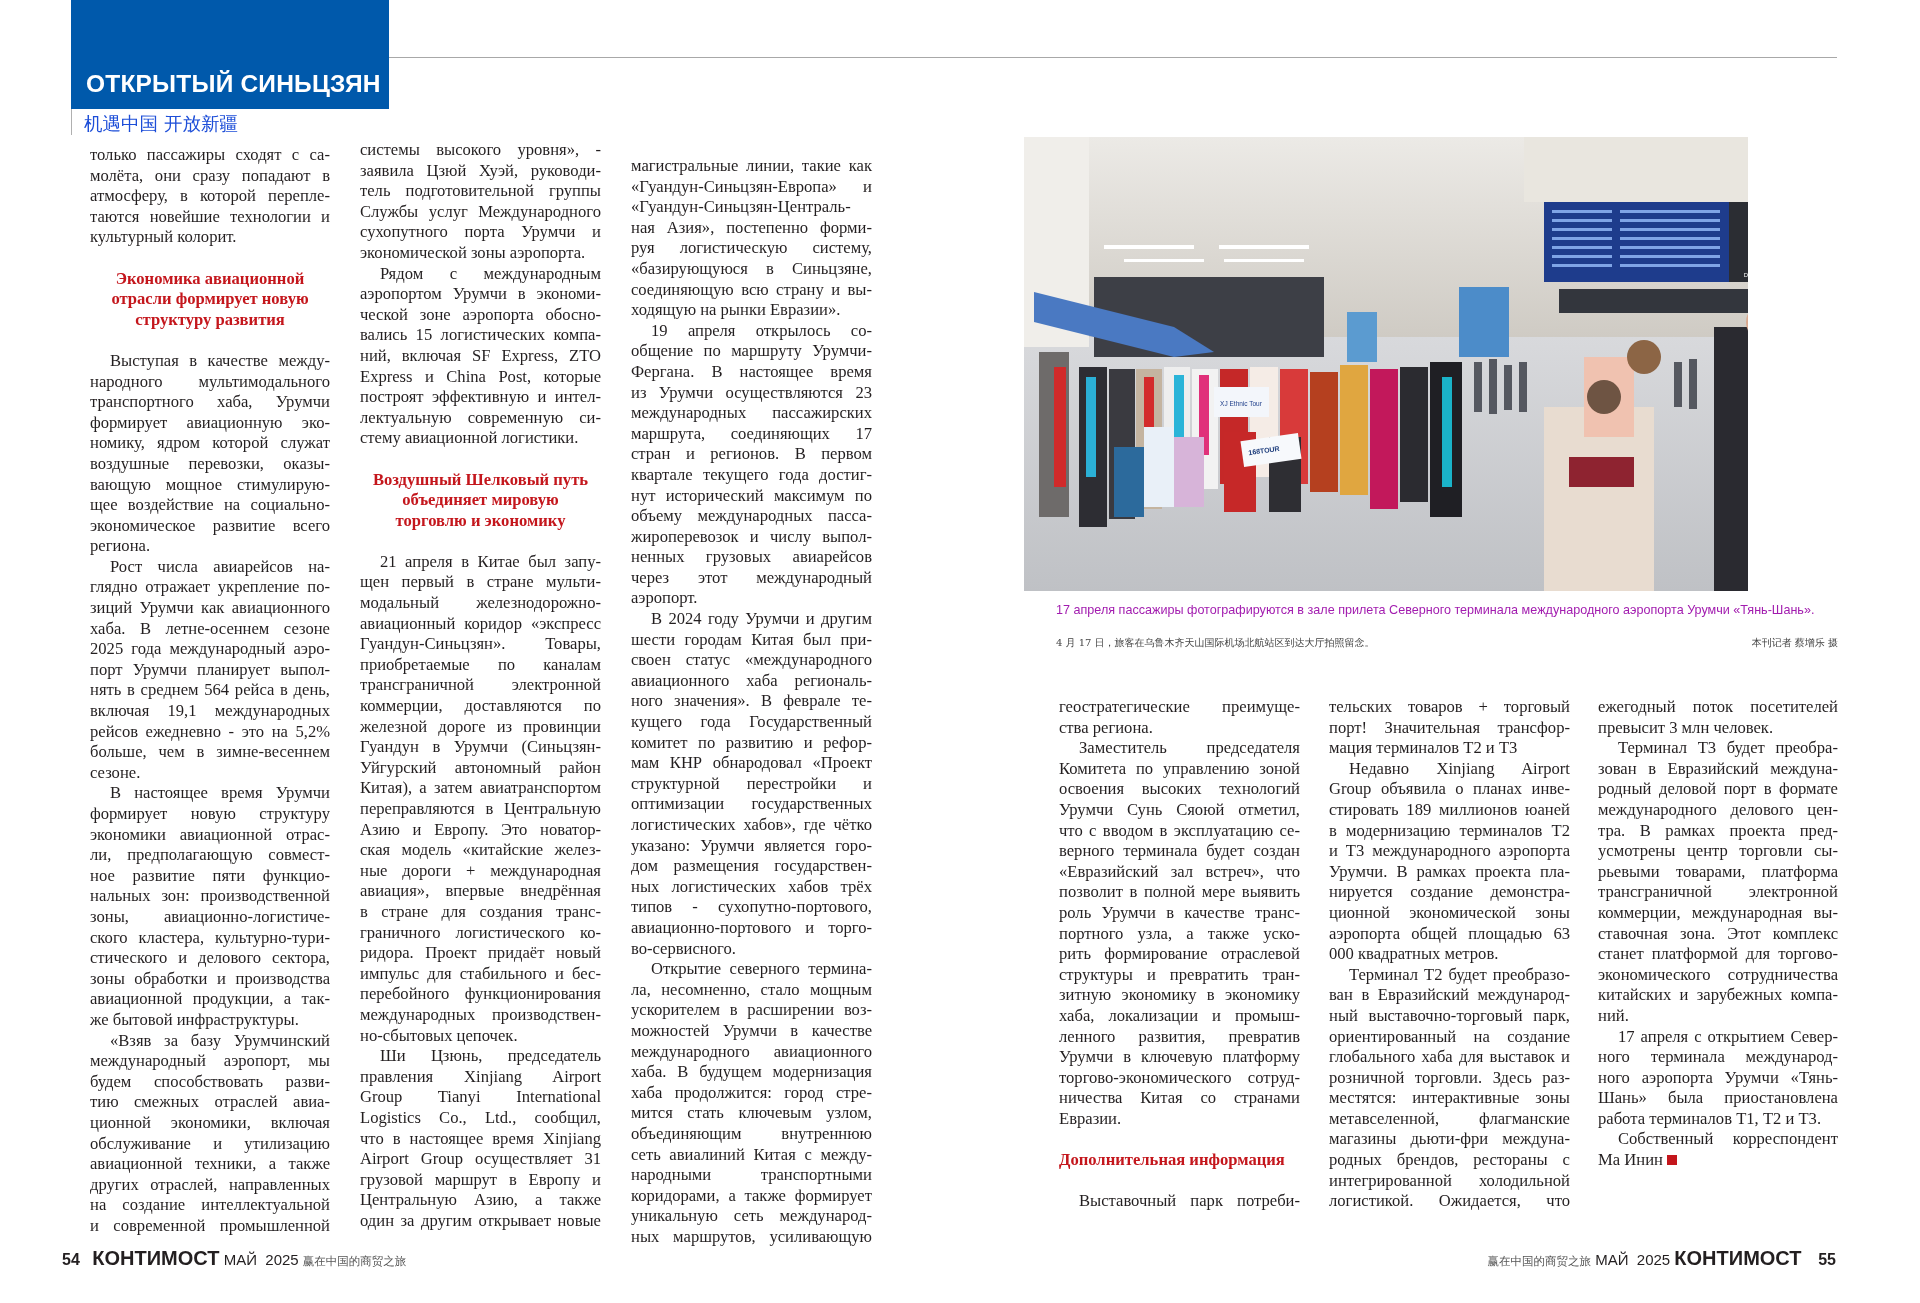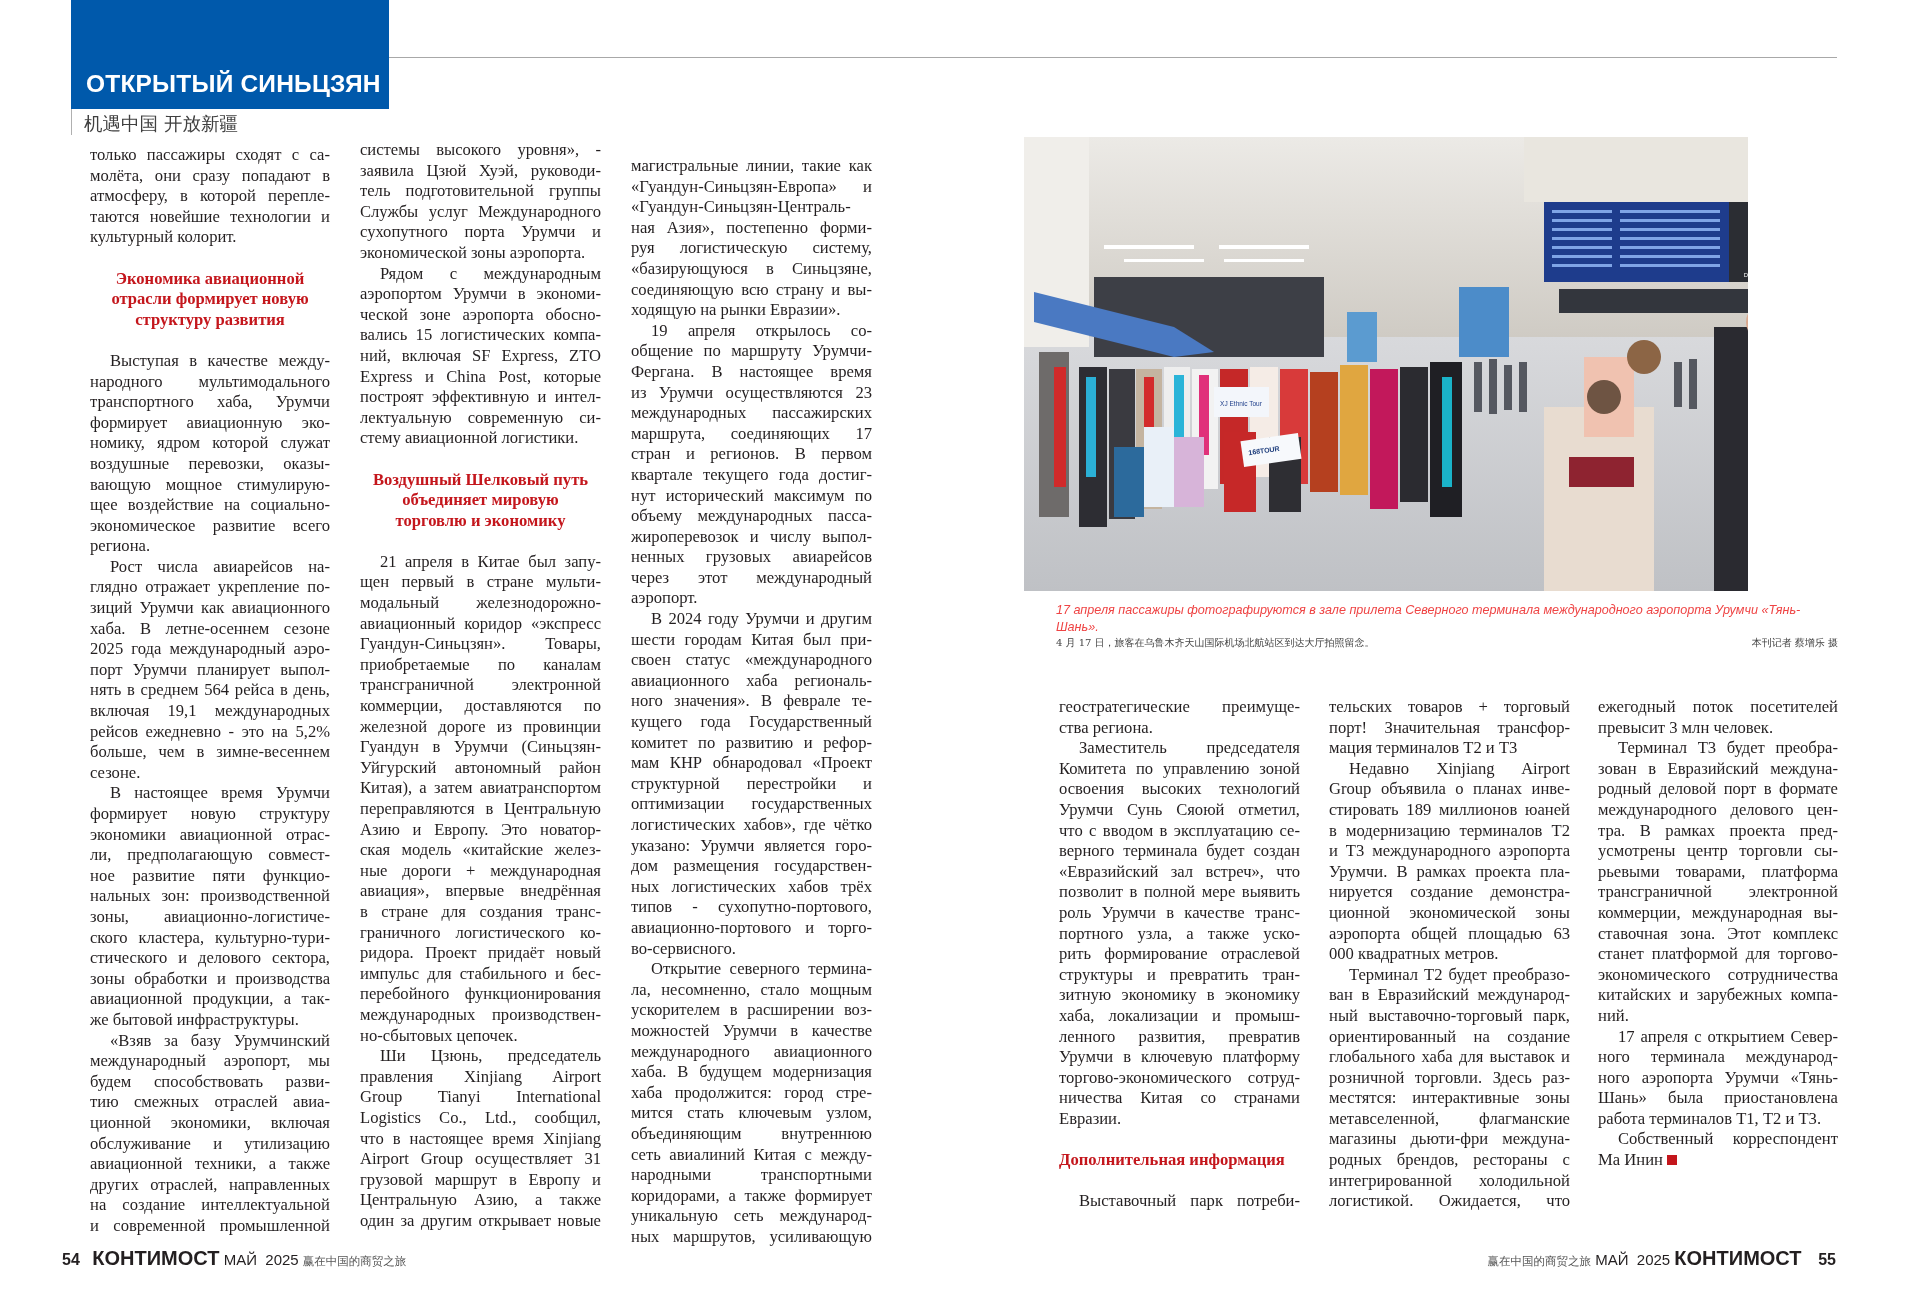--- a/index.html
+++ b/index.html
@@ -1,32 +1,32 @@
 <!DOCTYPE html>
 <html><head>
 <meta charset="utf-8">
 <style>
   html, body { margin:0; padding:0; background:#ffffff; }
   body { width:1920px; height:1303px; position:relative; overflow:hidden; font-family:"Liberation Serif", serif; color:#231f20; }
   .header-block { position:absolute; left:71px; top:0; width:318px; height:109px; background:#0059ab; }
   .header-title { position:absolute; left:15px; bottom:11px; color:#ffffff; font-family:"Liberation Sans", sans-serif; font-weight:bold; font-size:24.5px; letter-spacing:0.2px; white-space:nowrap; }
   .header-rule { position:absolute; left:389px; top:57px; width:1448px; height:1px; background:#a8a8a8; }
   .subtitle-bar { position:absolute; left:71px; top:109px; width:1px; height:26px; background:#b0b0b0; }
-  .subtitle { position:absolute; left:84px; top:111px; font-family:"DejaVu Sans", sans-serif; font-size:18.5px; color:#404040; white-space:nowrap; }
+  .subtitle { position:absolute; left:84px; top:111px; font-family:"DejaVu Sans", sans-serif; font-size:18.5px; color:#1d4ed8; white-space:nowrap; }
 
   .col { position:absolute; font-size:16.6px; line-height:20.6px; }
   .col .ln { display:block; white-space:nowrap; text-align:justify; text-align-last:justify; height:20.6px; overflow:visible; }
   .col .ln.last { text-align-last:left; }
   .col .ln.ind { text-indent:20px; }
   .col .hd { display:block; color:#c4161c; font-weight:bold; text-align:center; white-space:nowrap; line-height:20.6px; font-size:16.6px; }
   .col .gap { display:block; height:20.6px; }
   .endmark { display:inline-block; width:10px; height:10px; background:#c4161c; margin-left:4px; vertical-align:0px; }
 
   .photo { position:absolute; left:1024px; top:137px; width:724px; height:454px; overflow:hidden; background:#d9d6d0;text-align:center; }
-  .caption-ru { position:absolute; left:1056px; top:602px; width:782px; font-family:"Liberation Sans", sans-serif; font-size:12.6px; line-height:17px; color:#ef4444;font-style:italic; }
+  .caption-ru { position:absolute; left:1056px; top:602px; width:782px; font-family:"Liberation Sans", sans-serif; font-size:12.6px; line-height:17px; color:#a21caf; }
   .caption-zh { position:absolute; left:1056px; top:636px; width:782px; font-family:"DejaVu Serif", serif; font-size:10px; color:#444; display:flex; justify-content:space-between; }
 
   .footer-left { position:absolute; left:62px; top:1247px; font-family:"Liberation Sans", sans-serif; font-size:15px; color:#231f20; white-space:nowrap; }
   .footer-right { position:absolute; right:84px; top:1247px; font-family:"Liberation Sans", sans-serif; font-size:15px; color:#231f20; white-space:nowrap; }
   .pg { font-weight:bold; font-size:16px; }
   .mag { font-weight:bold; font-size:20px; }
   .zh-slogan { font-family:"DejaVu Serif", serif; font-size:11.5px; color:#555;margin-top:24px; }
 </style>
 </head>
 <body>

